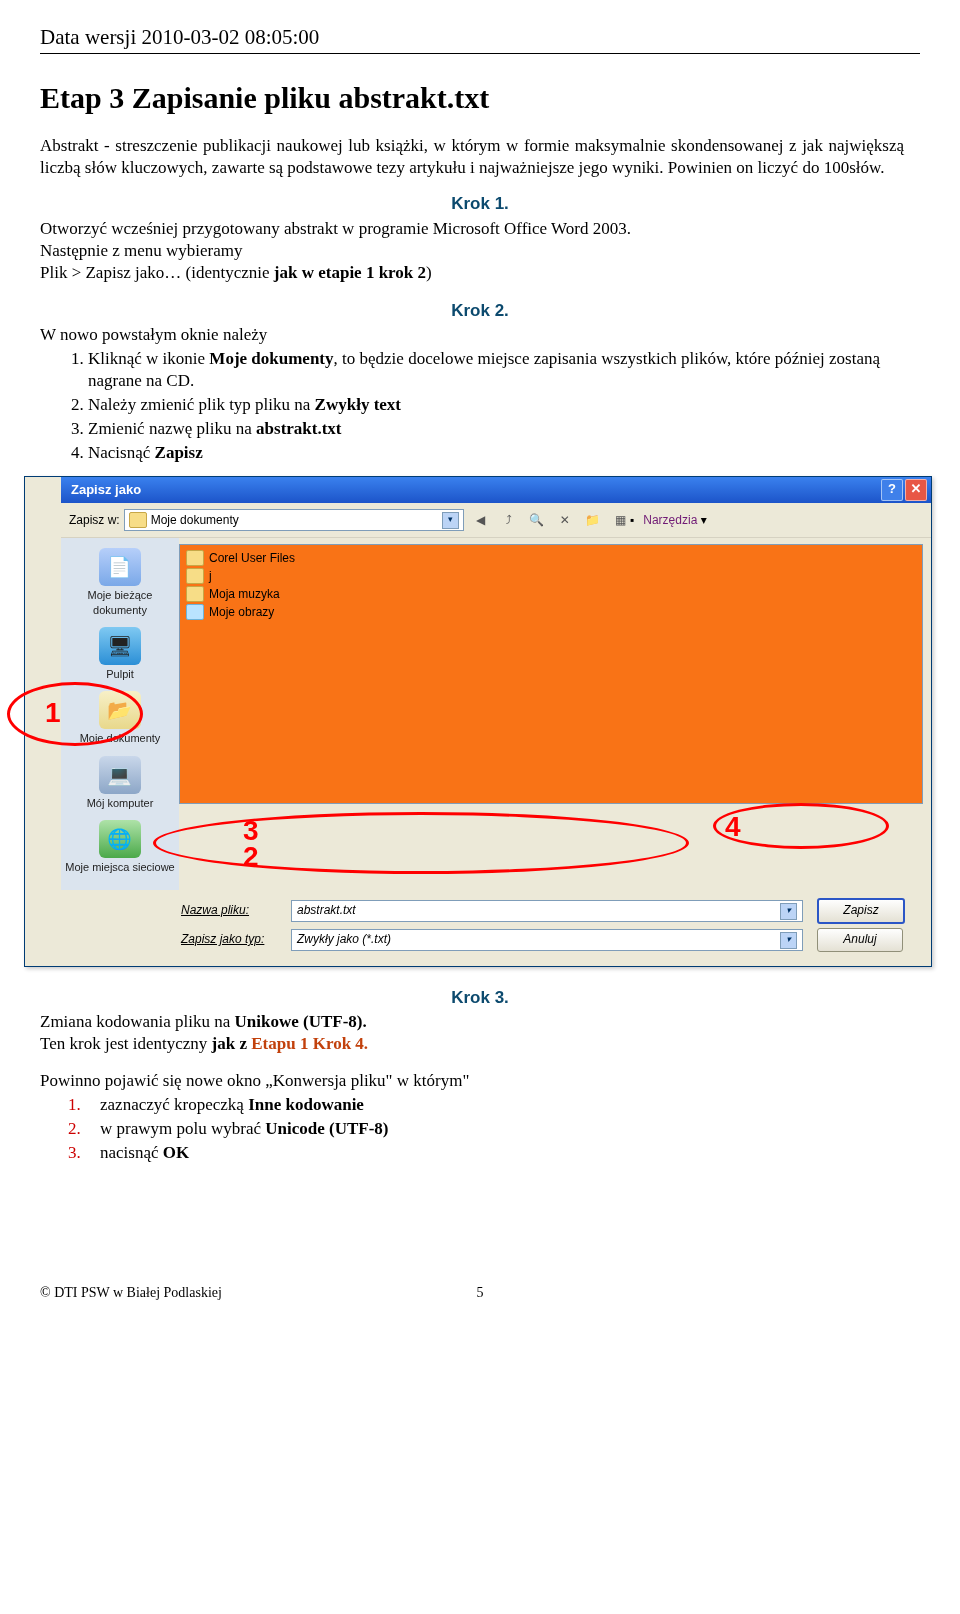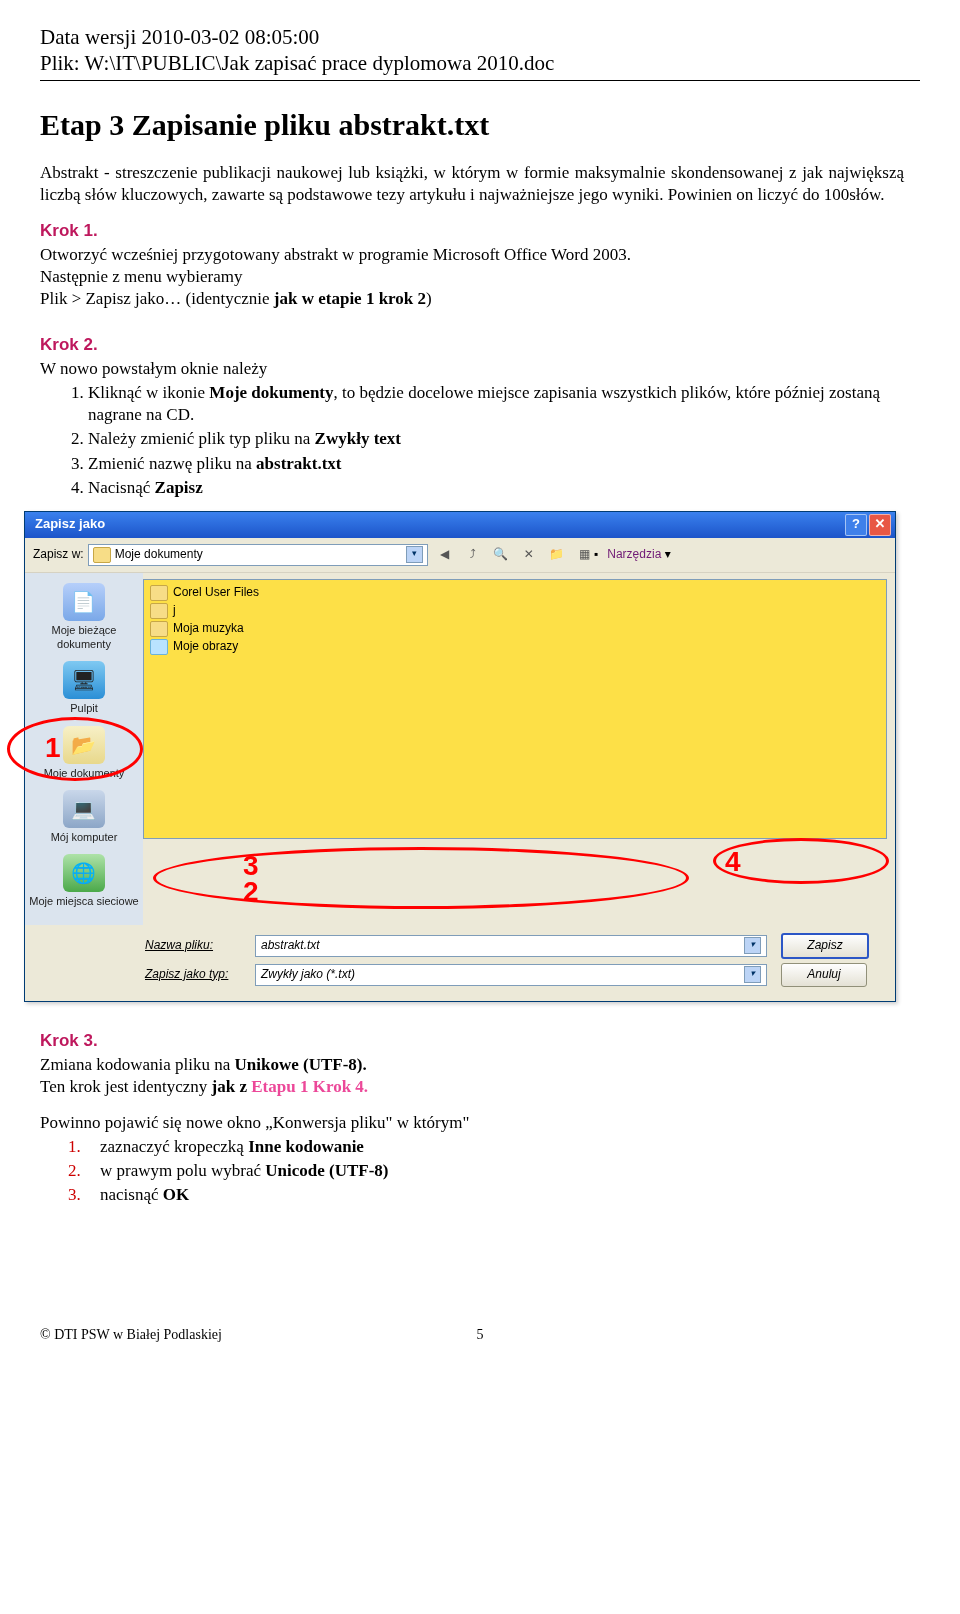--- a/index.html
+++ b/index.html
@@ -9,41 +9,42 @@
     color: #000;
     background: #fff;
     width: 960px;
     line-height: 1.3;
   }
   .page { padding: 24px 40px 20px 40px; }
   .header-block { font-size: 21px; line-height: 1.25; margin-bottom: 2px; }
   hr.headrule { border: none; border-top: 1.5px solid #000; margin: 3px 0 12px 0; }
   h1 { font-family: "Times New Roman", serif; font-size: 30px; font-weight: bold; margin: 24px 0 18px 0; }
   .para { margin: 0 16px 14px 0; text-align: justify; }
-  .krok { color: #be185d; font-family: Arial, sans-serif; font-weight: bold; font-size: 17px; margin: 12px 0 2px 0; }
-  .etaplink { color: #ec4899; }
+  .krok { color: #0c4a6e; font-family: Arial, sans-serif; font-weight: bold; font-size: 17px; margin: 4px 0 2px 0; text-align: center; }
+  .etaplink { color: #c2410c; }
   ol.num { margin: 2px 0 12px 28px; padding: 0; }
   ol.num li { margin: 0 0 2px 20px; }
   ol.colnum { margin: 2px 0 12px 28px; padding: 0; list-style: none; counter-reset: itm; }
   ol.colnum li { margin: 0 0 2px 0; padding-left: 32px; position: relative; }
   ol.colnum li::before { counter-increment: itm; content: counter(itm) "."; color: #cc0000; font-weight: normal; position: absolute; left: 0; width: 24px; }
   b { font-weight: bold; }
   .footer { position: relative; margin-top: 120px; font-size: 14px; }
   .footer .pnum { position: absolute; left: 50%; transform: translateX(-50%); }
 
   
   .dialog {
     width: 870px;
     margin: 8px 0 10px -16px;
     font-family: Tahoma, Arial, sans-serif;
     font-size: 12px;
     background: #ece9d8;
     border: 1px solid #003c74;
     box-shadow: 2px 2px 4px rgba(0,0,0,.2);
     position: relative;
+    padding-left: 36px;
   }
   .titlebar {
     height: 26px;
     background: linear-gradient(#3a81ee, #1c54c9);
     color: #fff;
     display: flex; align-items: center;
     padding: 0 4px 0 10px;
     font-weight: bold;
     font-size: 13px;
   }
@@ -68,21 +69,21 @@
   .body { display:flex; }
   .sidebar { width:110px; background:#dbe4ee; padding:6px 4px; text-align:center; position:relative; }
   .sideitem { margin:4px 0 10px 0; font-size:11px; color:#222; }
   .sideitem .ico { width:42px; height:38px; margin:0 auto 2px auto; border-radius:6px; background:#8fb9f1; display:flex; align-items:center; justify-content:center; font-size:20px; }
   .ico.docs   { background: linear-gradient(#b6cffa,#7aa8e8); }
   .ico.desk   { background: linear-gradient(#7fc9f2,#2b8fd6); }
   .ico.mydocs { background: linear-gradient(#f7f0c7,#e8d88b); }
   .ico.pc     { background: linear-gradient(#c9d7ea,#8ca6c7); }
   .ico.net    { background: linear-gradient(#aee2a8,#4ba94a); }
 
-  .listarea { flex:1; background:#fde047; border:1px solid #7f9db9; margin:6px 8px 6px 0; padding:4px 6px; height:250px; }
+  .listarea { flex:1; background:#f97316; border:1px solid #7f9db9; margin:6px 8px 6px 0; padding:4px 6px; height:250px; }
   .listarea .row { display:flex; align-items:center; gap:5px; height:18px; }
   .fico { width:16px; height:14px; background:#f7dd87; border:1px solid #c7a747; border-radius:2px; }
   .fico.img { background:#b9e3ff; border-color:#6cb3da; }
 
   .bottom { padding:4px 8px 10px 120px; position:relative;font-style:italic; }
   .brow { display:flex; align-items:center; margin:4px 0; }
   .brow label { width:110px; text-decoration:underline; text-decoration-color:#000; }
   .txtcombo { flex:1; max-width:500px; height:20px; border:1px solid #7f9db9; background:#fff; display:flex; align-items:center; padding:0 5px; }
   .txtcombo .arrow { margin-left:auto; width:15px; height:15px; background:#bcd4f6; border:1px solid #7f9db9; text-align:center; line-height:13px; font-size:9px; color:#036;}
   .btn { width:84px; height:22px; margin-left:14px; background:linear-gradient(#fefefe,#e4e1d4); border:1px solid #919079; border-radius:3px; text-align:center; line-height:20px; }
@@ -90,21 +91,20 @@
 
   .ann { position:absolute; border:3px solid #ff0000; border-radius:50%; pointer-events:none; }
   .ann-num { position:absolute; color:#ff0000; font-family:Arial,sans-serif; font-size:28px; font-weight:bold; pointer-events:none; }
 </style>
 </head>
 <body>
 
 <div class="page">
   <div class="header-block">
     <div>Data wersji 2010-03-02 08:05:00</div>
-    <div>Plik: W:\IT\PUBLIC\Jak zapisać prace dyplomowa 2010.doc</div>
   </div>
   <hr class="headrule">
 
   <h1>Etap 3 Zapisanie pliku abstrakt.txt</h1>
 
   <p class="para">Abstrakt - streszczenie publikacji naukowej lub książki, w którym w formie maksymalnie skondensowanej z jak największą liczbą słów kluczowych, zawarte są podstawowe tezy artykułu i najważniejsze jego wyniki. Powinien on liczyć do 100słów.</p>
 
   <div class="krok">Krok 1.</div>
   <div>Otworzyć wcześniej przygotowany abstrakt w programie Microsoft Office Word 2003.</div>
   <div>Następnie z menu wybieramy</div>

